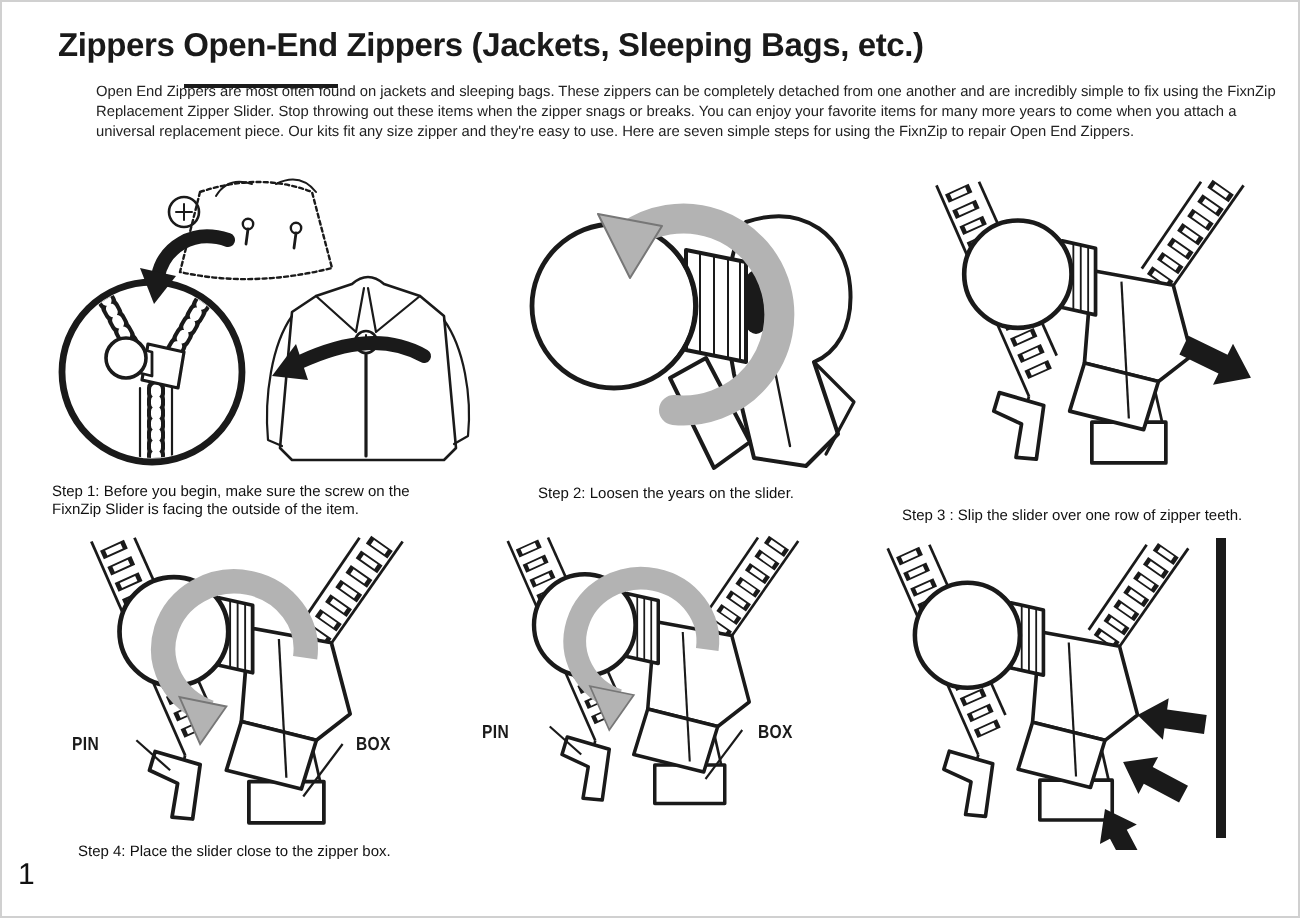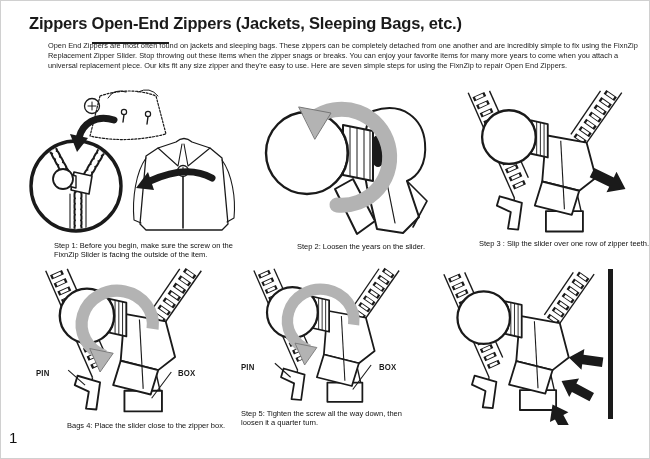--- a/index.html
+++ b/index.html
@@ -17,21 +17,21 @@
     position:absolute; left:28px; top:13px;
     font-size:16.5px; font-weight:bold; letter-spacing:-0.2px;
     white-space:nowrap;
   }
   .title .u{ border-bottom:2.5px solid var(--ink); padding-bottom:10px; }
   .intro{
     position:absolute; left:28px; top:40px; width:596px;
     font-size:7.4px; line-height:1.32; color:#222;margin-left:19px;
   }
   .cap{
-    position:absolute; font-size:7.5px; line-height:1.25; color:#111;margin-left:28px;
+    position:absolute; font-size:7.5px; line-height:1.25; color:#111;
   }
   .fig{ position:absolute; }
   .fig svg{ display:block; width:100%; height:100%; }
   .hwlabel{
     position:absolute; font-size:9.5px; font-weight:bold;
     letter-spacing:0.2px; color:var(--ink);
     font-family:"Liberation Sans", sans-serif;
     transform:scaleX(0.82); transform-origin:left center;
   }
   .vbar{
@@ -223,19 +223,18 @@
       <use href="#barrow" transform="translate(150,96) rotate(188) scale(1.05)"></use>
       <use href="#barrow" transform="translate(142,122) rotate(208) scale(1.05)"></use>
       <use href="#barrow" transform="translate(132,148) rotate(242) scale(1.05)"></use>
     </svg>
   </div>
 
   <div class="vbar"></div>
 
   <div class="cap" style="left:25px; top:240px; width:200px;">Step 1: Before you begin, make sure the screw on the FixnZip Slider is facing the outside of the item.</div>
   <div class="cap" style="left:268px; top:241px; width:170px;">Step 2: Loosen the years on the slider.</div>
-  <div class="cap" style="left:450px; top:238px; width:190px;">Step 3 : Slip the slider over one row of zipper teeth.</div>
-  <div class="cap" style="left:38px; top:420px; width:190px;">Bags 4: Place the slider close to the zipper box.</div>
-  <div class="cap" style="left:212px; top:408px; width:182px;">Step 5: Tighten the screw all the way down, then loosen it a quarter turn.</div>
+  <div class="cap" style="left:450px; top:252px; width:190px;">Step 3 : Slip the slider over one row of zipper teeth.</div>
+  <div class="cap" style="left:38px; top:420px; width:190px;">Step 4: Place the slider close to the zipper box.</div>
 
   <div class="pagenum">1</div>
 
 </div>
 
 </body></html>

